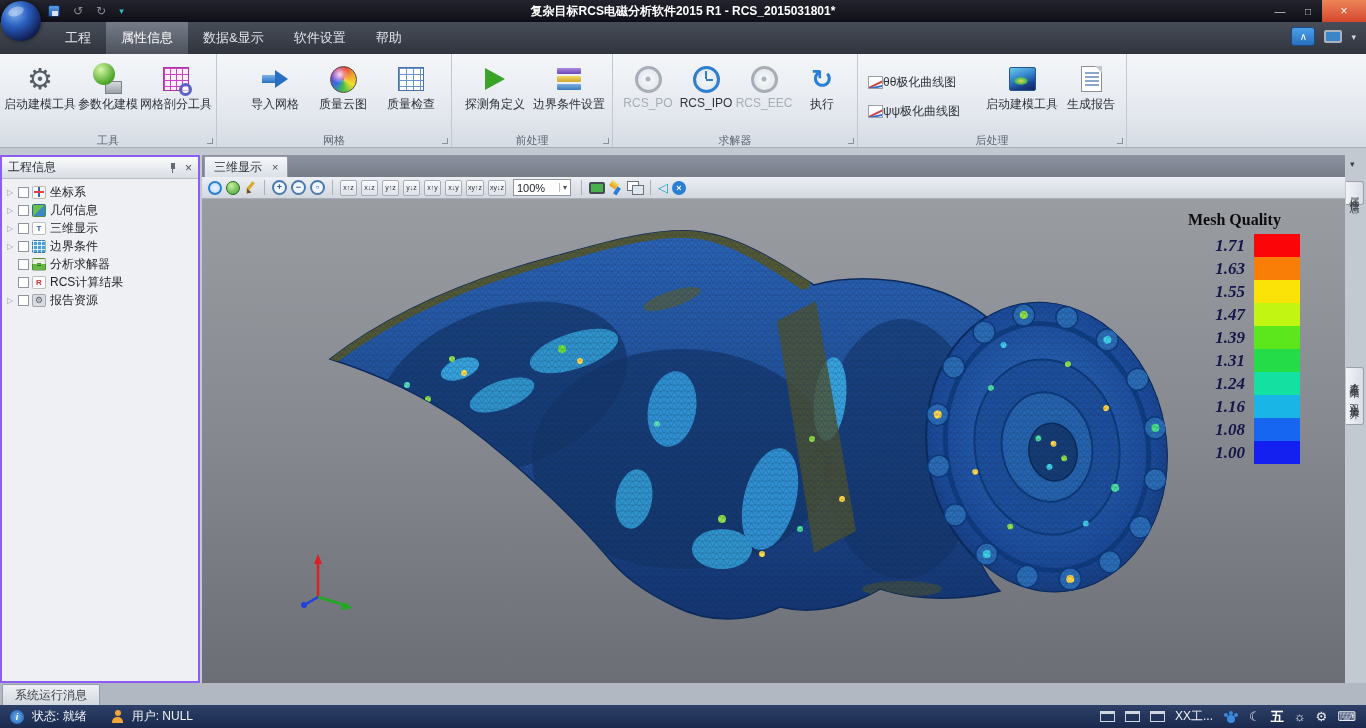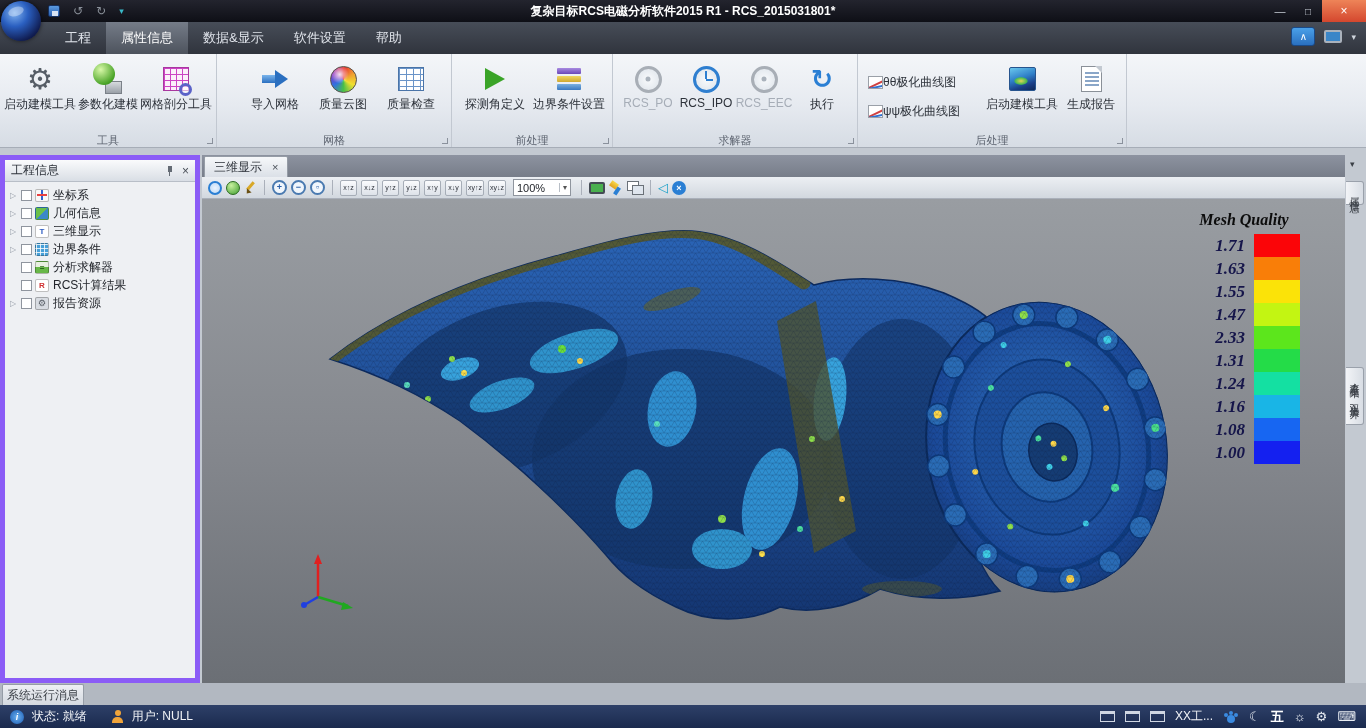--- a/index.html
+++ b/index.html
@@ -74,21 +74,21 @@
 .ic-curve{width:15px;height:13px;background:#fff;border:1px solid #9aa0a8;position:relative;overflow:hidden;flex:none;}
 .ic-curve::before{content:"";position:absolute;left:-2px;top:6px;width:20px;height:2px;background:#d04040;transform:rotate(-25deg);}
 .ic-curve::after{content:"";position:absolute;left:-2px;top:9px;width:20px;height:2px;background:#3070d0;transform:rotate(-12deg);}
 .ic-induct{width:27px;height:24px;border:1px solid #26548e;border-radius:2px;background:linear-gradient(160deg,#6ac8ee 0%,#2f7fc8 45%,#1a3f88 75%,#0e2858 100%);position:relative;}
 .ic-induct::before{content:"";position:absolute;left:4px;top:9px;width:14px;height:8px;border-radius:50%;background:radial-gradient(#f8e04a,#48c048 60%,rgba(0,0,0,0) 75%);opacity:.9;}
 .ic-report{width:21px;height:26px;background:#fff;border:1px solid #8a9098;position:relative;}
 .ic-report::before{content:"";position:absolute;left:3px;top:5px;width:14px;height:2px;background:#8aa6c8;box-shadow:0 4px 0 #8aa6c8,0 8px 0 #8aa6c8,0 12px 0 #8aa6c8;}
 .ic-report::after{content:"";position:absolute;right:-1px;top:-1px;border-left:7px solid transparent;border-top:7px solid #c3c9d1;}
 
 
-.leftpanel{position:absolute;left:0;top:155px;width:200px;height:528px;background:#eef0f3;border:5px solid #8b5cf6;}
+.leftpanel{position:absolute;left:0;top:155px;width:200px;height:528px;background:#eef0f3;border:2px solid #8b5cf6;}
 .lp-header{height:22px;background:linear-gradient(#fafbfc,#d9dee5);border-bottom:1px solid #b8bec7;display:flex;align-items:center;padding:0 6px;font-size:12px;color:#2d323a;}
 .lp-title{flex:1;}
 .lp-pin{width:14px;height:14px;position:relative;margin-right:5px;}
 .lp-pin::before{content:"";position:absolute;left:5px;top:2px;width:4px;height:6px;background:#646b74;}
 .lp-pin::after{content:"";position:absolute;left:6px;top:8px;width:1px;height:4px;background:#646b74;}
 .lp-close{font-size:12px;color:#4a5058;line-height:1;}
 .tree{padding-top:4px;}
 .trow{display:flex;align-items:center;height:18px;padding-left:3px;font-size:12px;color:#23262c;}
 .tarrow{width:10px;font-size:8px;color:#9aa1ab;text-align:center;flex:none;}
 .tcheck{width:11px;height:11px;border:1px solid #8f959e;background:#fff;margin:0 3px;flex:none;}
@@ -124,35 +124,35 @@
 .icn-panels{position:relative;width:16px;height:13px;}
 .icn-panels::before{content:"";position:absolute;left:0;top:0;width:10px;height:8px;background:#fff;border:1px solid #6a7178;}
 .icn-panels::after{content:"";position:absolute;left:5px;top:4px;width:10px;height:8px;background:#dfe6ee;border:1px solid #6a7178;}
 .icn-share{color:#18a0c8;font-size:13px;font-weight:bold;line-height:1;}
 .icn-closeview{width:14px;height:14px;border-radius:50%;background:#2a7fd4;color:#fff;font-size:9px;font-weight:bold;display:flex;align-items:center;justify-content:center;}
 
 .viewport{position:absolute;left:202px;top:199px;width:1143px;height:484px;overflow:hidden;background:linear-gradient(180deg,#999da2 0%,#85888e 50%,#6b6f75 100%);}
 .model-svg{position:absolute;left:0;top:0;}
 .triad{position:absolute;left:92px;top:348px;}
 .legend{position:absolute;right:45px;top:12px;width:112px;}
-.legend-title{font-family:"Liberation Serif","DejaVu Serif",serif;font-style:italic;font-weight:bold;font-size:16px;color:#0c0c0c;text-align:center;margin-bottom:5px;white-space:nowrap;}
+.legend-title{font-family:"Liberation Serif","DejaVu Serif",serif;font-weight:bold;font-size:16px;color:#0c0c0c;margin-bottom:5px;white-space:nowrap;}
 .legend-row{display:flex;justify-content:flex-end;align-items:center;height:23px;}
 .legend-val{font-family:"Liberation Serif","DejaVu Serif",serif;font-style:italic;font-weight:bold;font-size:17px;color:#15154a;margin-right:9px;line-height:1;}
 .legend-sw{width:46px;height:23px;flex:none;}
 
 
 .rightstrip{position:absolute;left:1345px;top:155px;width:21px;height:528px;background:#c3c9d1;}
 .rs-dd{position:absolute;left:5px;top:4px;font-size:9px;color:#3a3f46;}
 .vtab{position:absolute;left:1px;width:18px;background:linear-gradient(90deg,#f2f4f7,#d8dde4);border:1px solid #9aa1ab;border-left:none;border-radius:0 3px 3px 0;writing-mode:vertical-rl;text-orientation:upright;font-size:10px;color:#3a3f46;padding:7px 0;text-align:center;letter-spacing:2px;line-height:17px;}
 .vtab1{top:26px;}
 .vtab2{top:212px;}
 
 
 .bottomtabs{position:absolute;left:0;top:683px;width:100%;height:22px;background:#b2b8c1;}
-.bottomtab{position:absolute;left:2px;top:1px;height:21px;line-height:20px;padding:0 4px;background:linear-gradient(#eef0f4,#d4d9e0);border:1px solid #959ca6;border-bottom:none;border-radius:2px 2px 0 0;font-size:12px;color:#3a3f46;}
+.bottomtab{position:absolute;left:2px;top:1px;height:21px;line-height:20px;padding:0 12px;background:linear-gradient(#eef0f4,#d4d9e0);border:1px solid #959ca6;border-bottom:none;border-radius:2px 2px 0 0;font-size:12px;color:#3a3f46;}
 .statusbar{position:absolute;left:0;top:705px;width:100%;height:23px;background:linear-gradient(#2e4068,#1a2a4e);display:flex;align-items:center;color:#f0f2f6;font-size:12px;padding:0 10px;gap:8px;}
 .sb-info{width:14px;height:14px;border-radius:50%;background:radial-gradient(#6ab0f0,#1a5ab0);color:#fff;font-size:9px;font-weight:bold;font-style:italic;display:flex;align-items:center;justify-content:center;flex:none;}
 .sb-person{position:relative;width:13px;height:13px;margin-left:16px;flex:none;}
 .sb-person::before{content:"";position:absolute;left:4px;top:0;width:6px;height:6px;border-radius:50%;background:#f0a43a;}
 .sb-person::after{content:"";position:absolute;left:1px;top:7px;width:11px;height:6px;border-radius:5px 5px 0 0;background:#f0a43a;}
 .sb-right{margin-left:auto;display:flex;align-items:center;gap:10px;}
 .sb-win{width:15px;height:11px;border:1px solid #cfd6e2;border-top-width:3px;flex:none;}
 .sb-glyph{color:#e8ecf2;font-size:13px;line-height:1;}
 .sb-ime{font-size:13px;color:#fff;font-weight:bold;}
 </style>
@@ -536,21 +536,21 @@
       </div>
       <div class="legend-row">
         <span class="legend-val">1.55</span>
         <span class="legend-sw" style="background: rgb(251, 227, 8);"></span>
       </div>
       <div class="legend-row">
         <span class="legend-val">1.47</span>
         <span class="legend-sw" style="background: rgb(195, 245, 18);"></span>
       </div>
       <div class="legend-row">
-        <span class="legend-val">2.33</span>
+        <span class="legend-val">1.39</span>
         <span class="legend-sw" style="background: rgb(92, 230, 28);"></span>
       </div>
       <div class="legend-row">
         <span class="legend-val">1.31</span>
         <span class="legend-sw" style="background: rgb(36, 220, 72);"></span>
       </div>
       <div class="legend-row">
         <span class="legend-val">1.24</span>
         <span class="legend-sw" style="background: rgb(20, 224, 162);"></span>
       </div>

